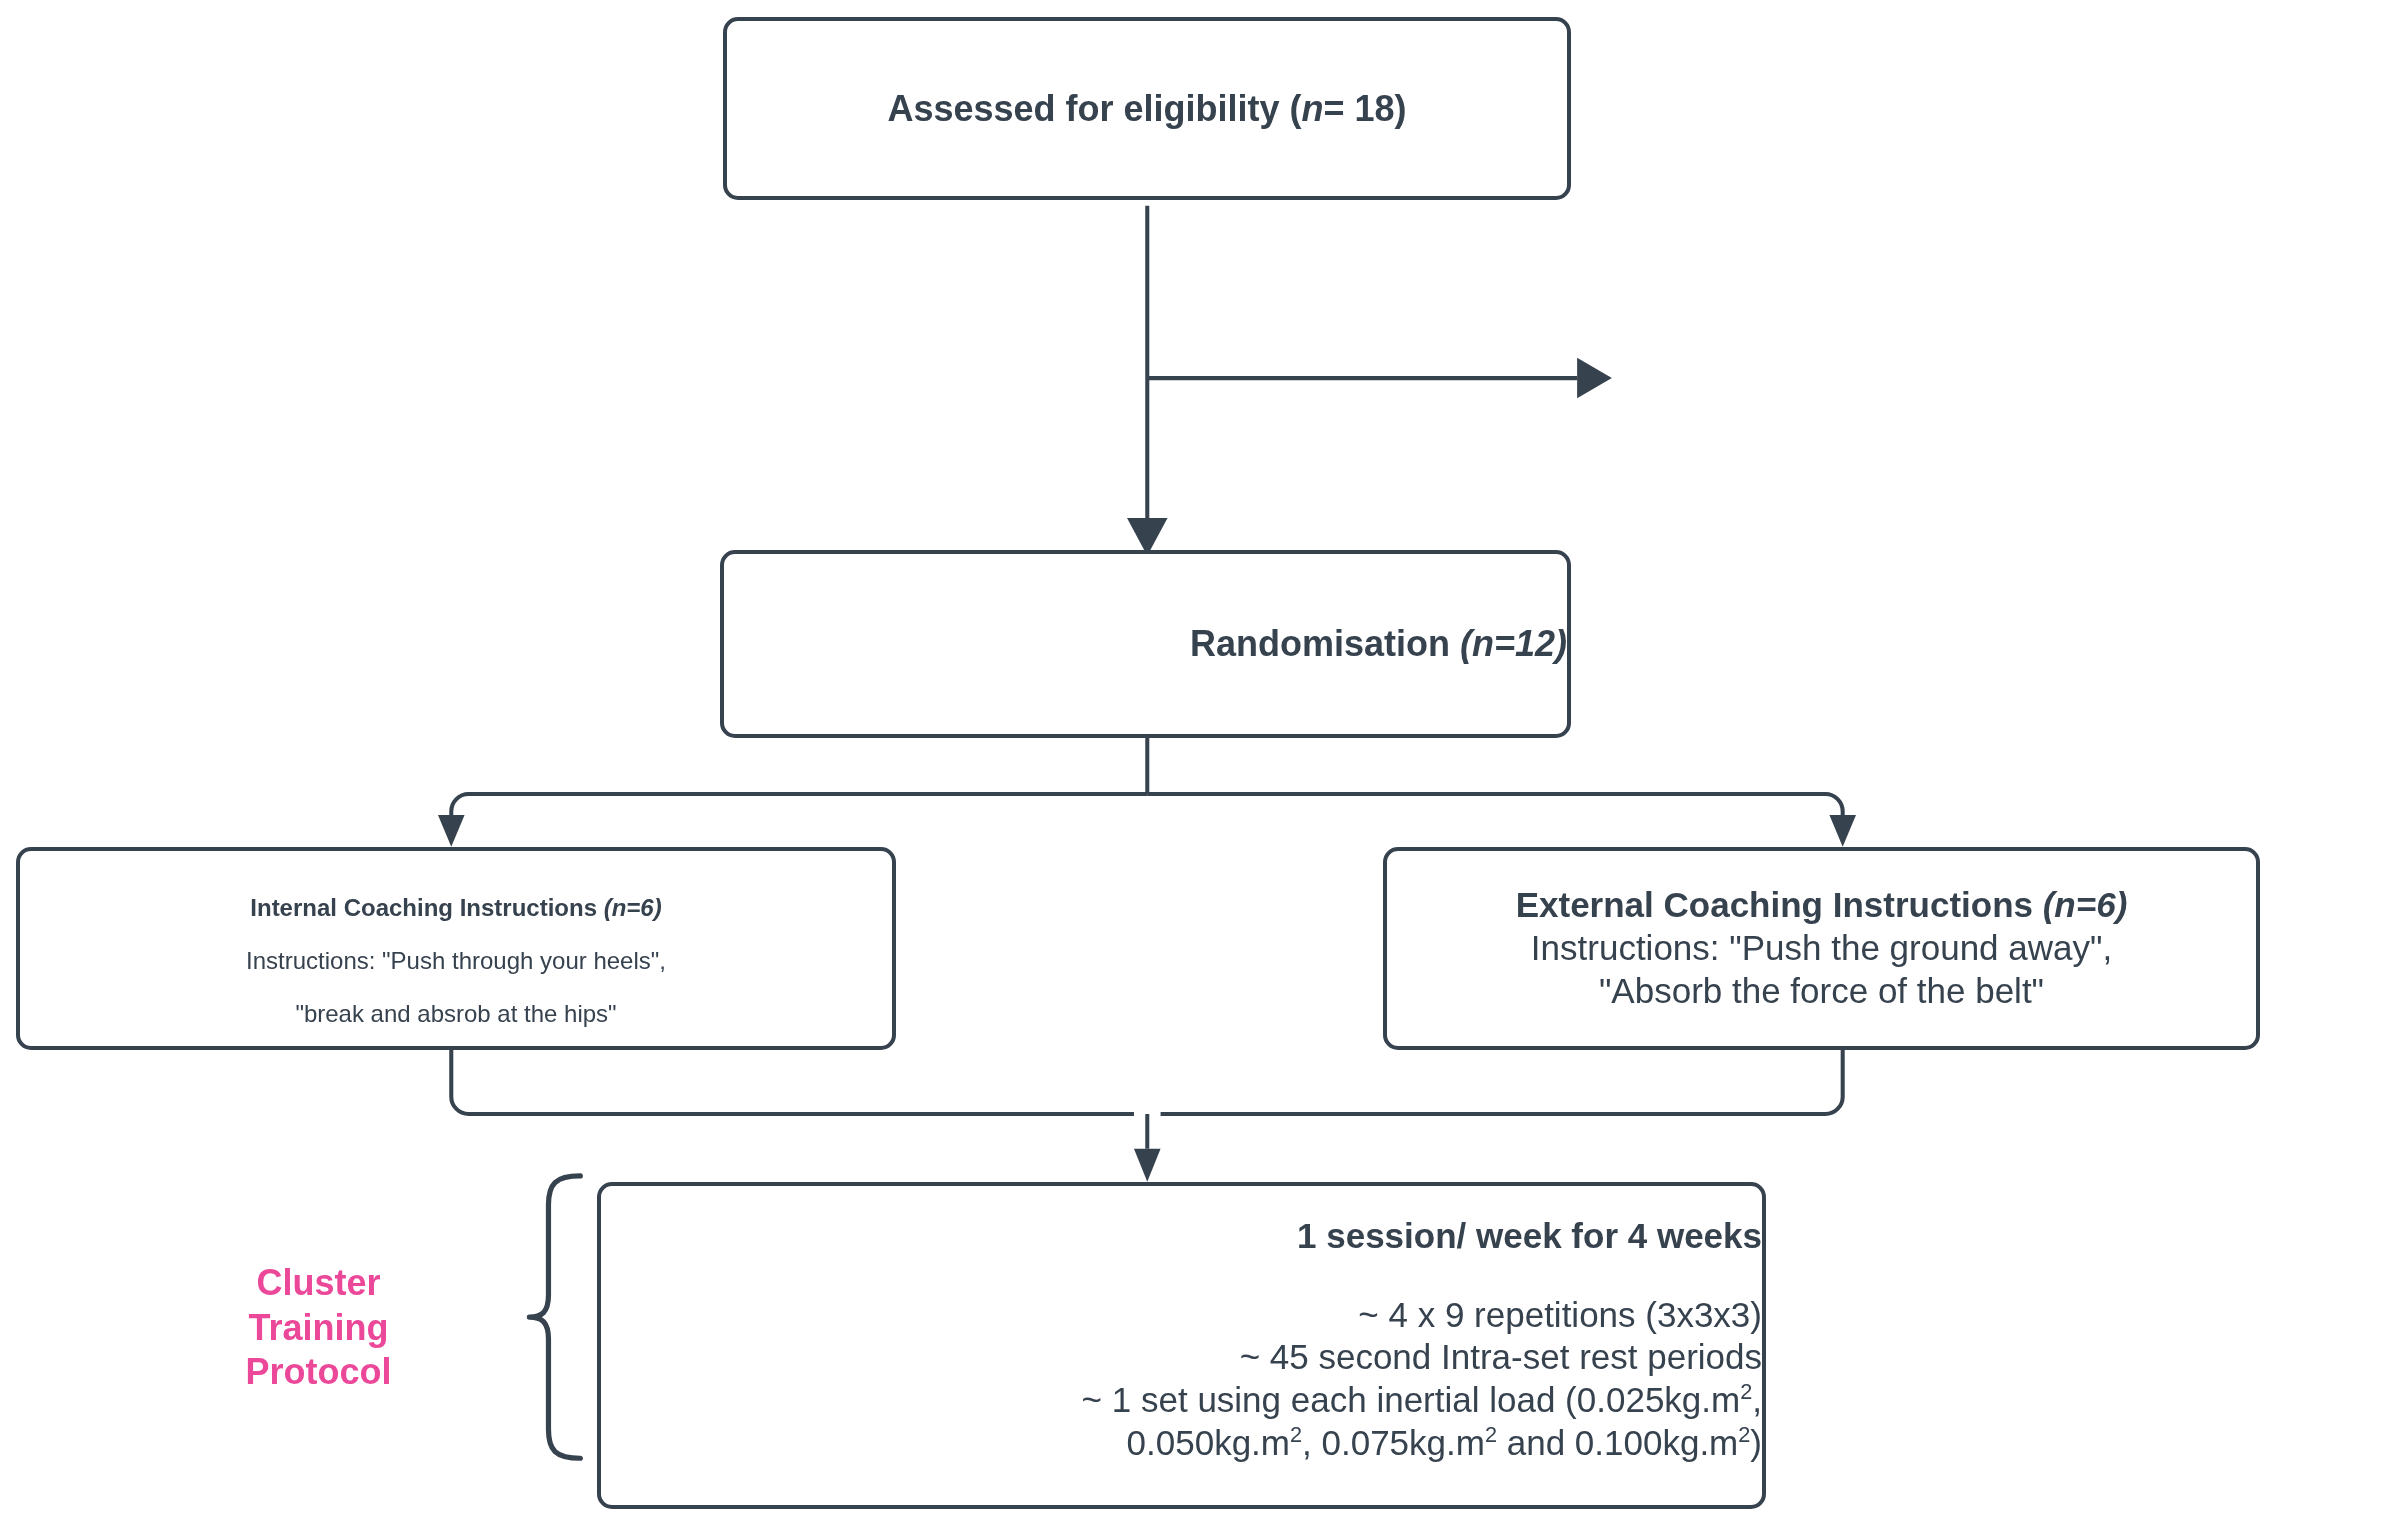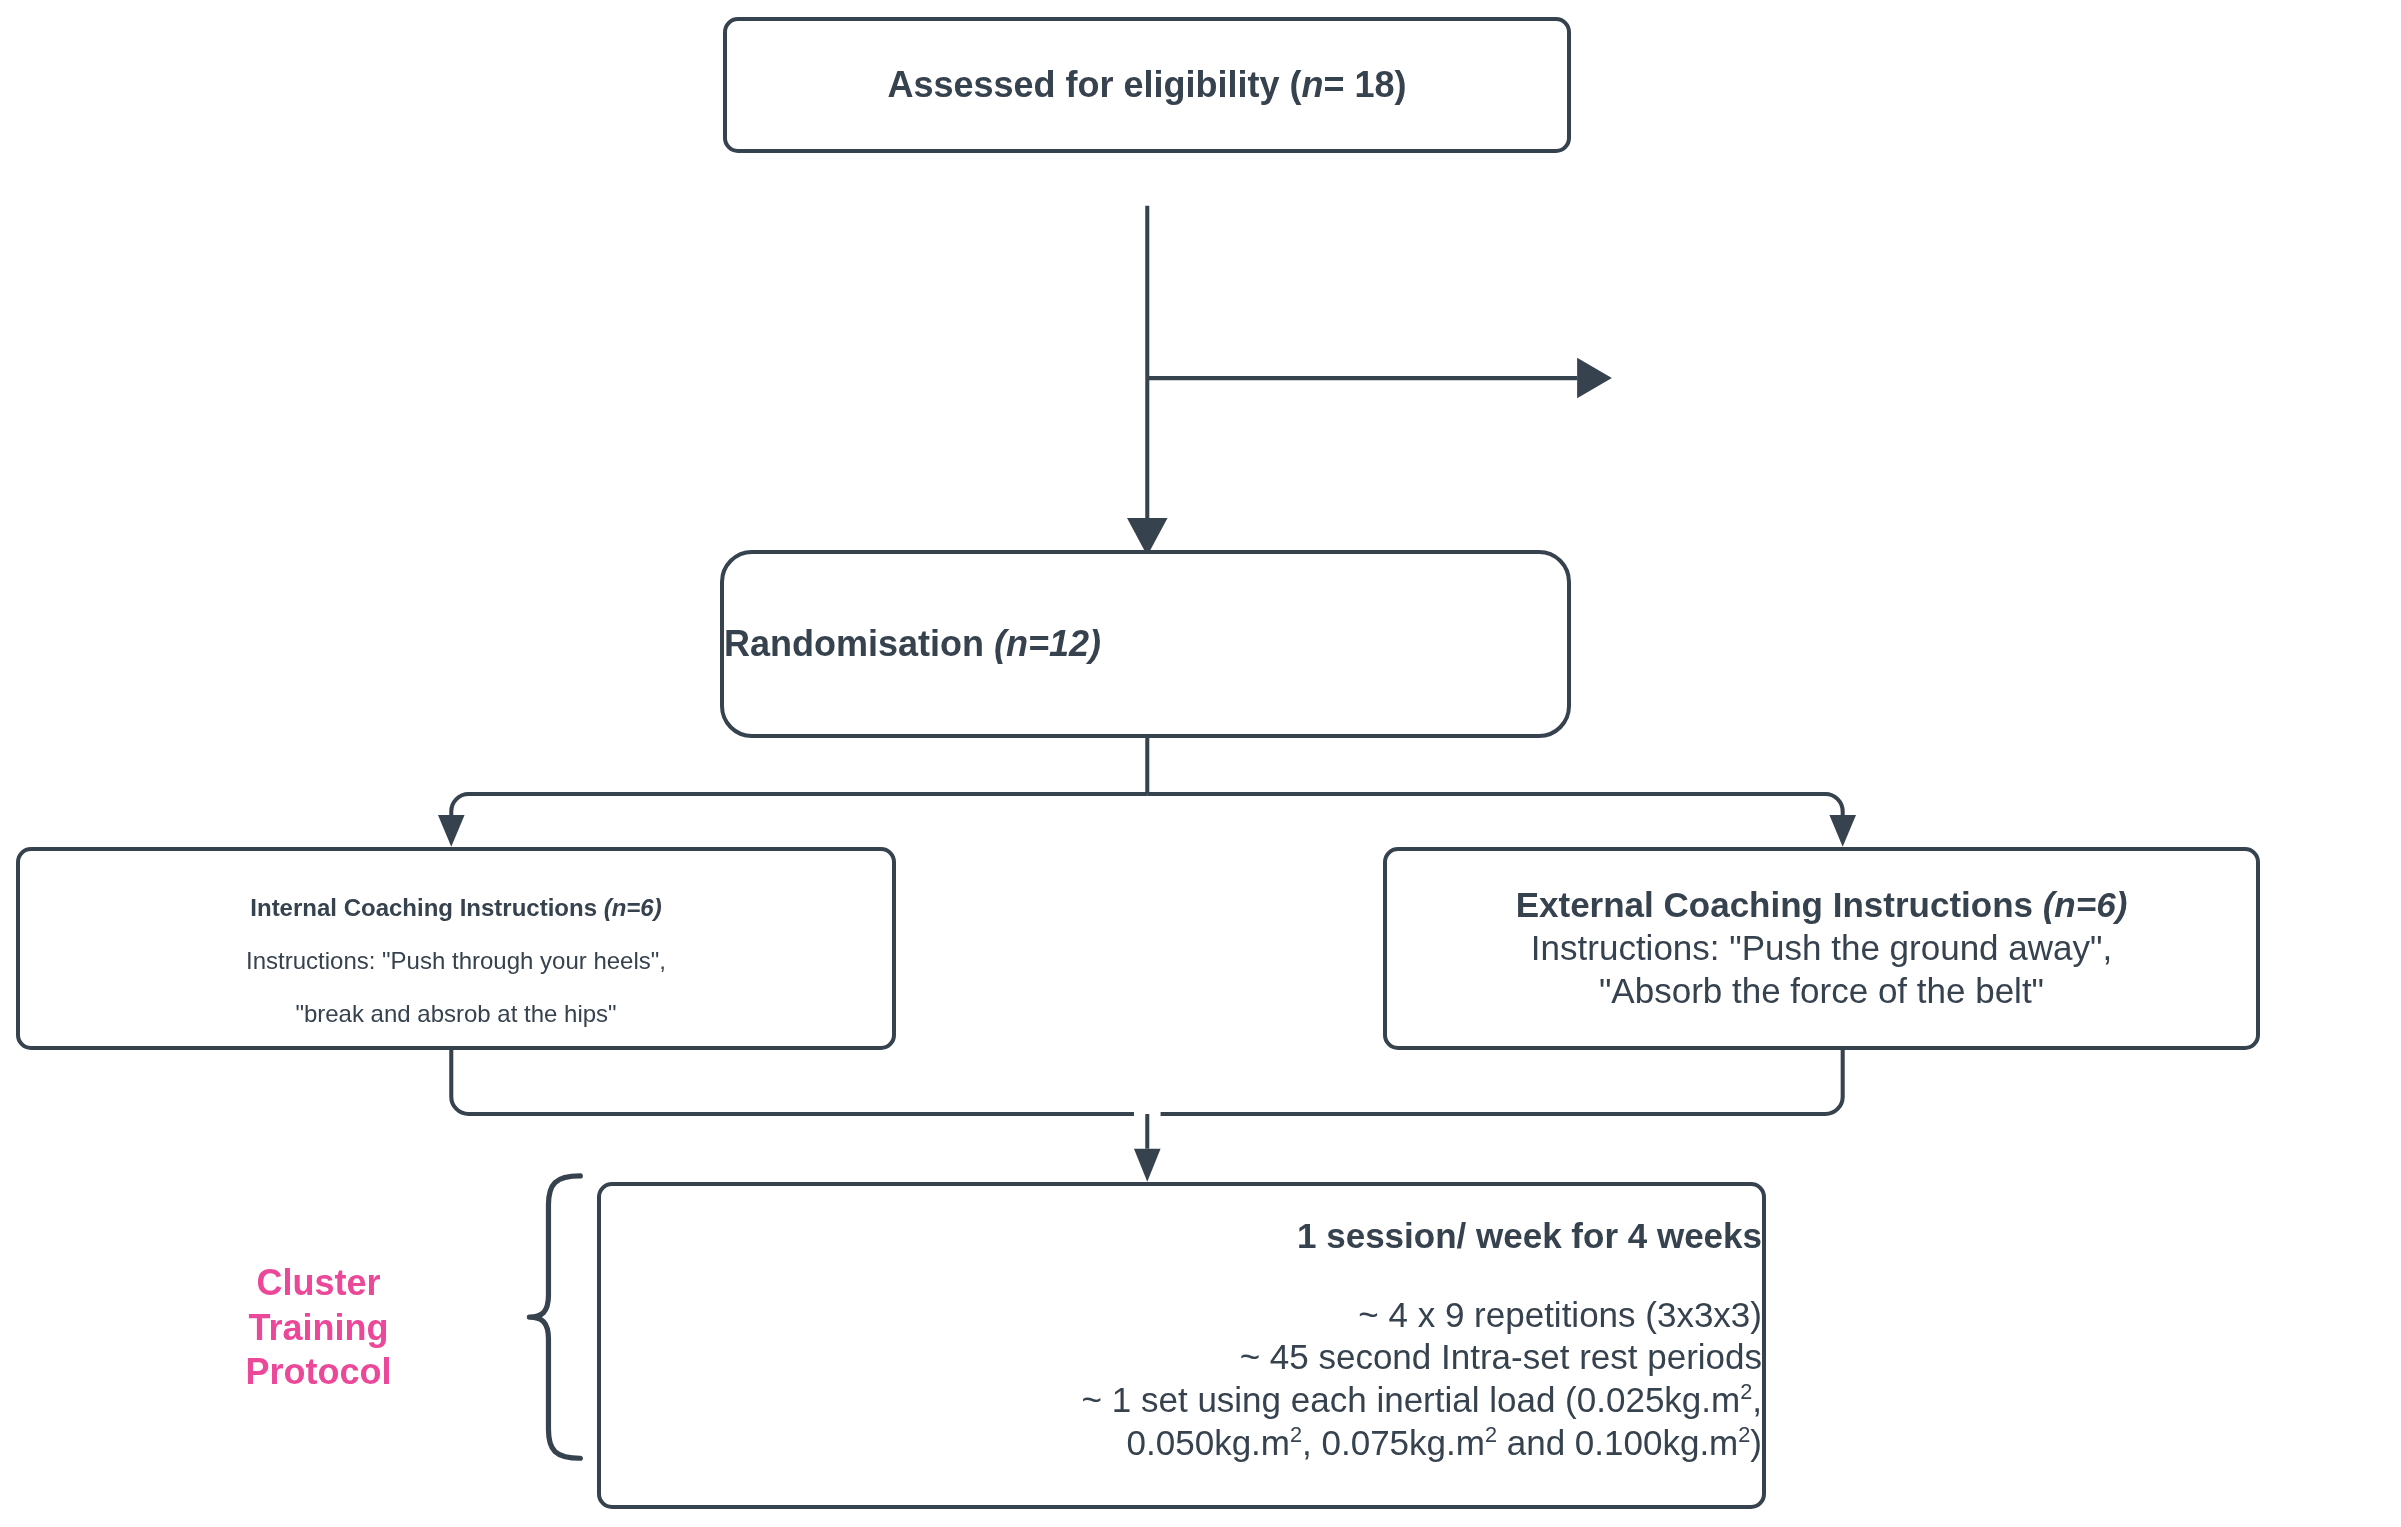--- a/index.html
+++ b/index.html
@@ -45,35 +45,34 @@
     font-weight: bold;
   }
   .ital {
     font-style: italic;
     font-weight: bold;
   }
   .ctr { text-align: center; }
 
   
   #node-eligibility {
-    left: 723px; top: 17.4px; width: 848px; height: 136px;
+    left: 723px; top: 17.4px; width: 848px; height: 183px;
     align-items: center;
   }
   #node-eligibility .node-text { font-size: 36px; }
 
   #node-excluded {
     left: 1606px; top: 240px; width: 793px; height: 240px;
     padding-left: 29px; padding-right: 17.4px;
   }
   #node-excluded .node-text { font-size: 36px; }
 
   #node-randomisation {
     left: 720px; top: 550px; width: 851px; height: 188px;
-    align-items: flex-start;
-    border-radius: 32px;
+    align-items: flex-end;
   }
   #node-randomisation .node-text { font-size: 36px; }
 
   #node-internal {
     left: 16px; top: 847px; width: 880px; height: 203px;
     align-items: center;
   }
   #node-internal .node-text { font-size: 24px; margin-top: 24px; }
 
   #node-external {

